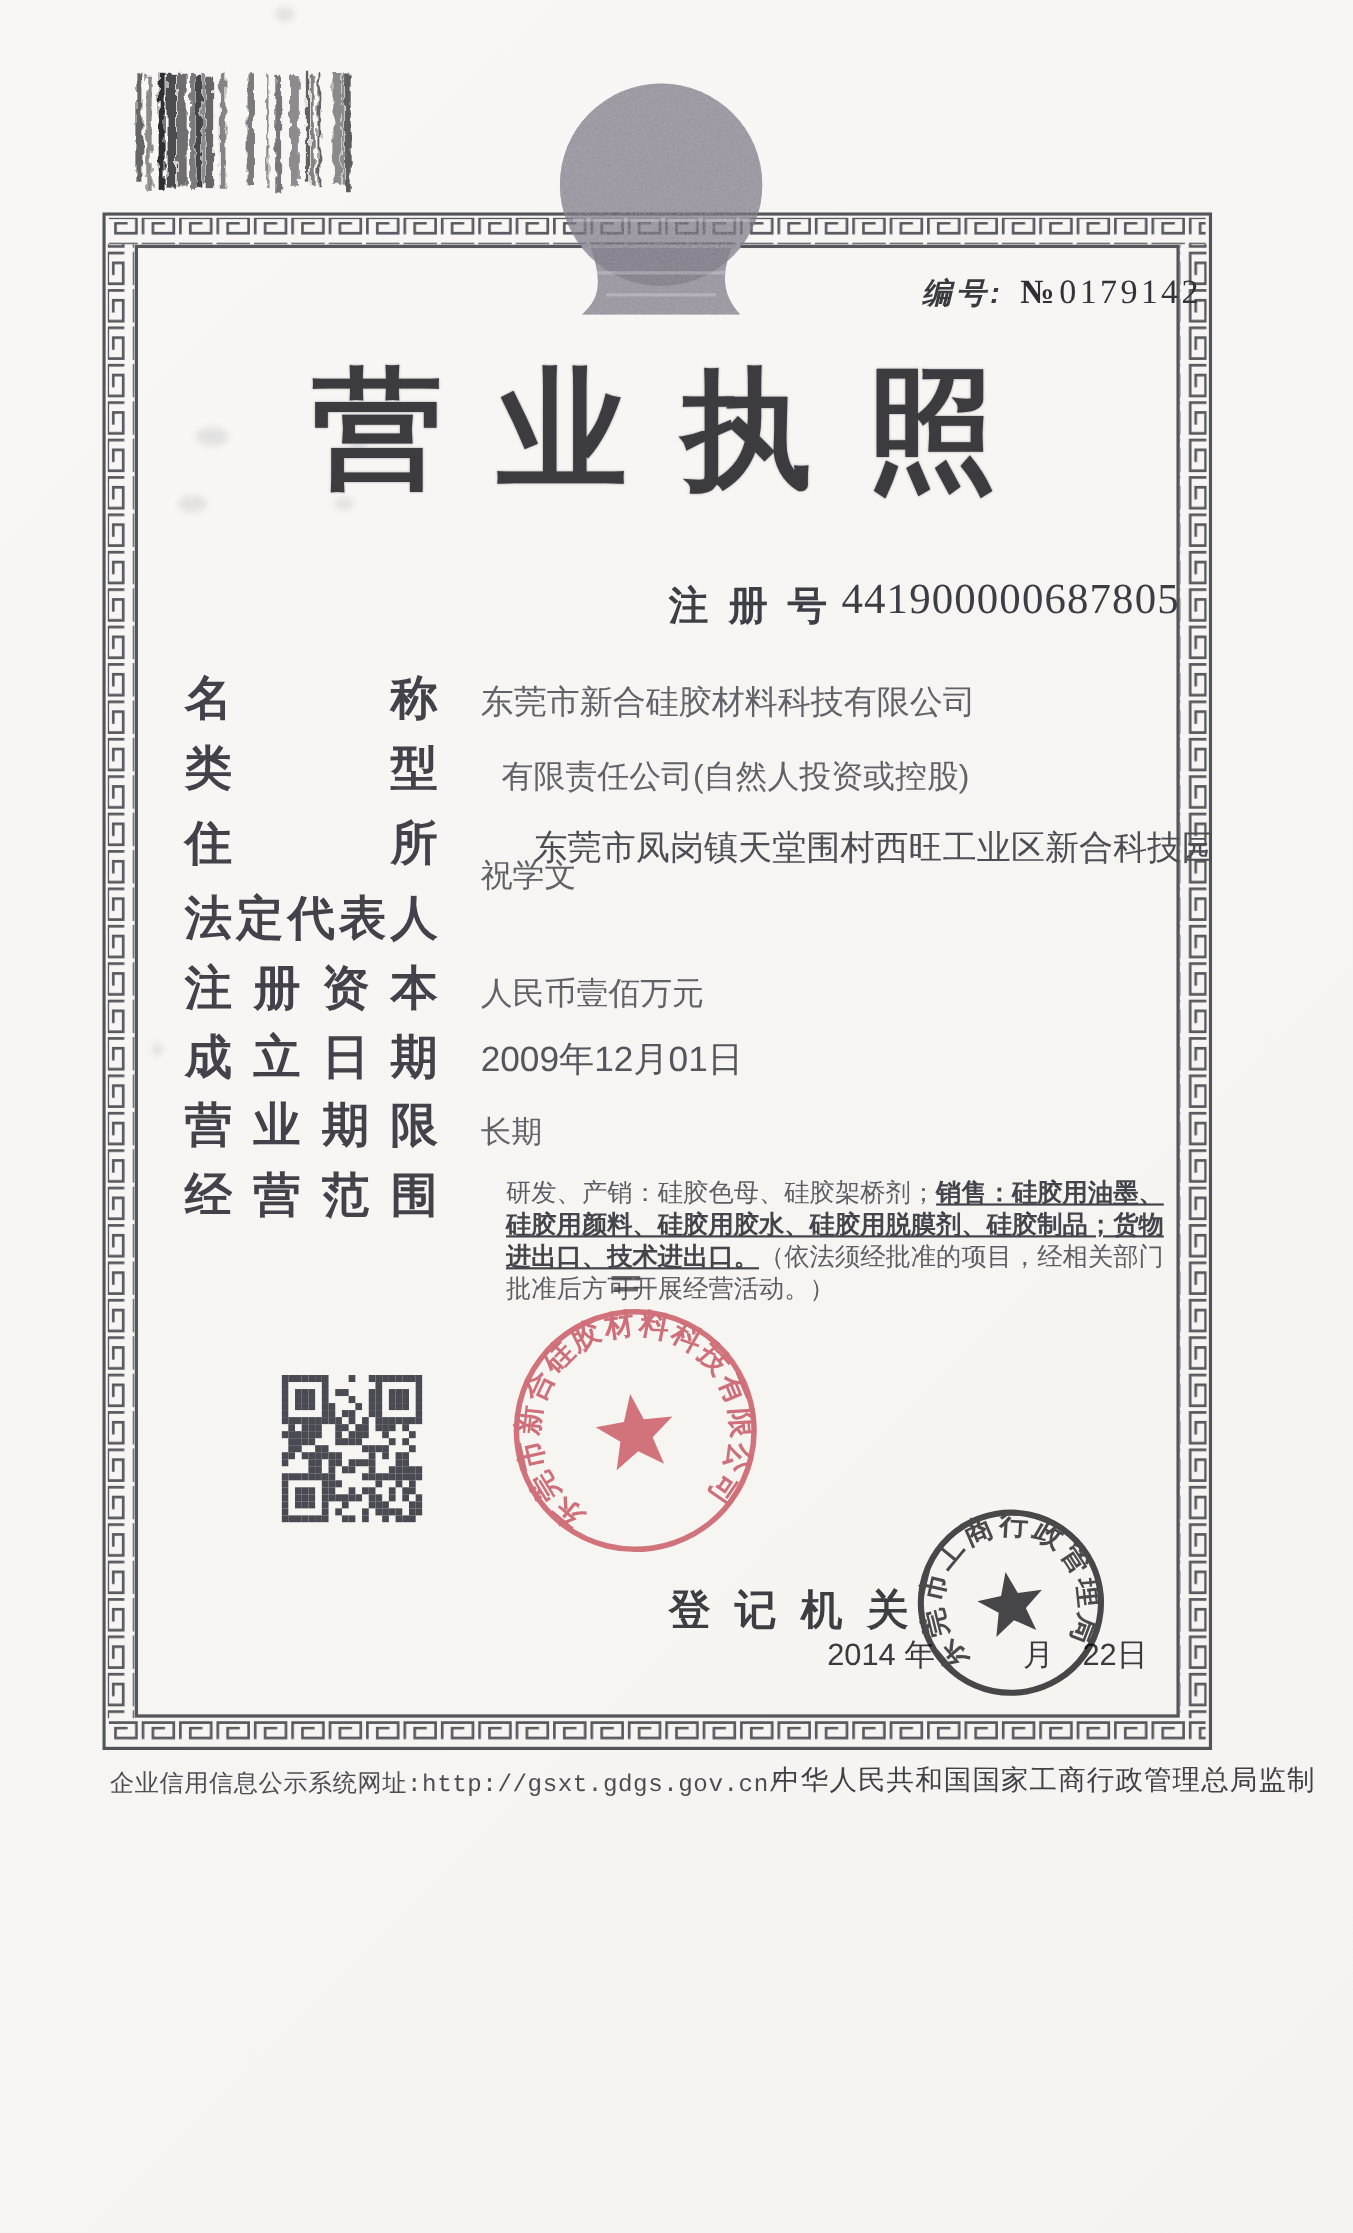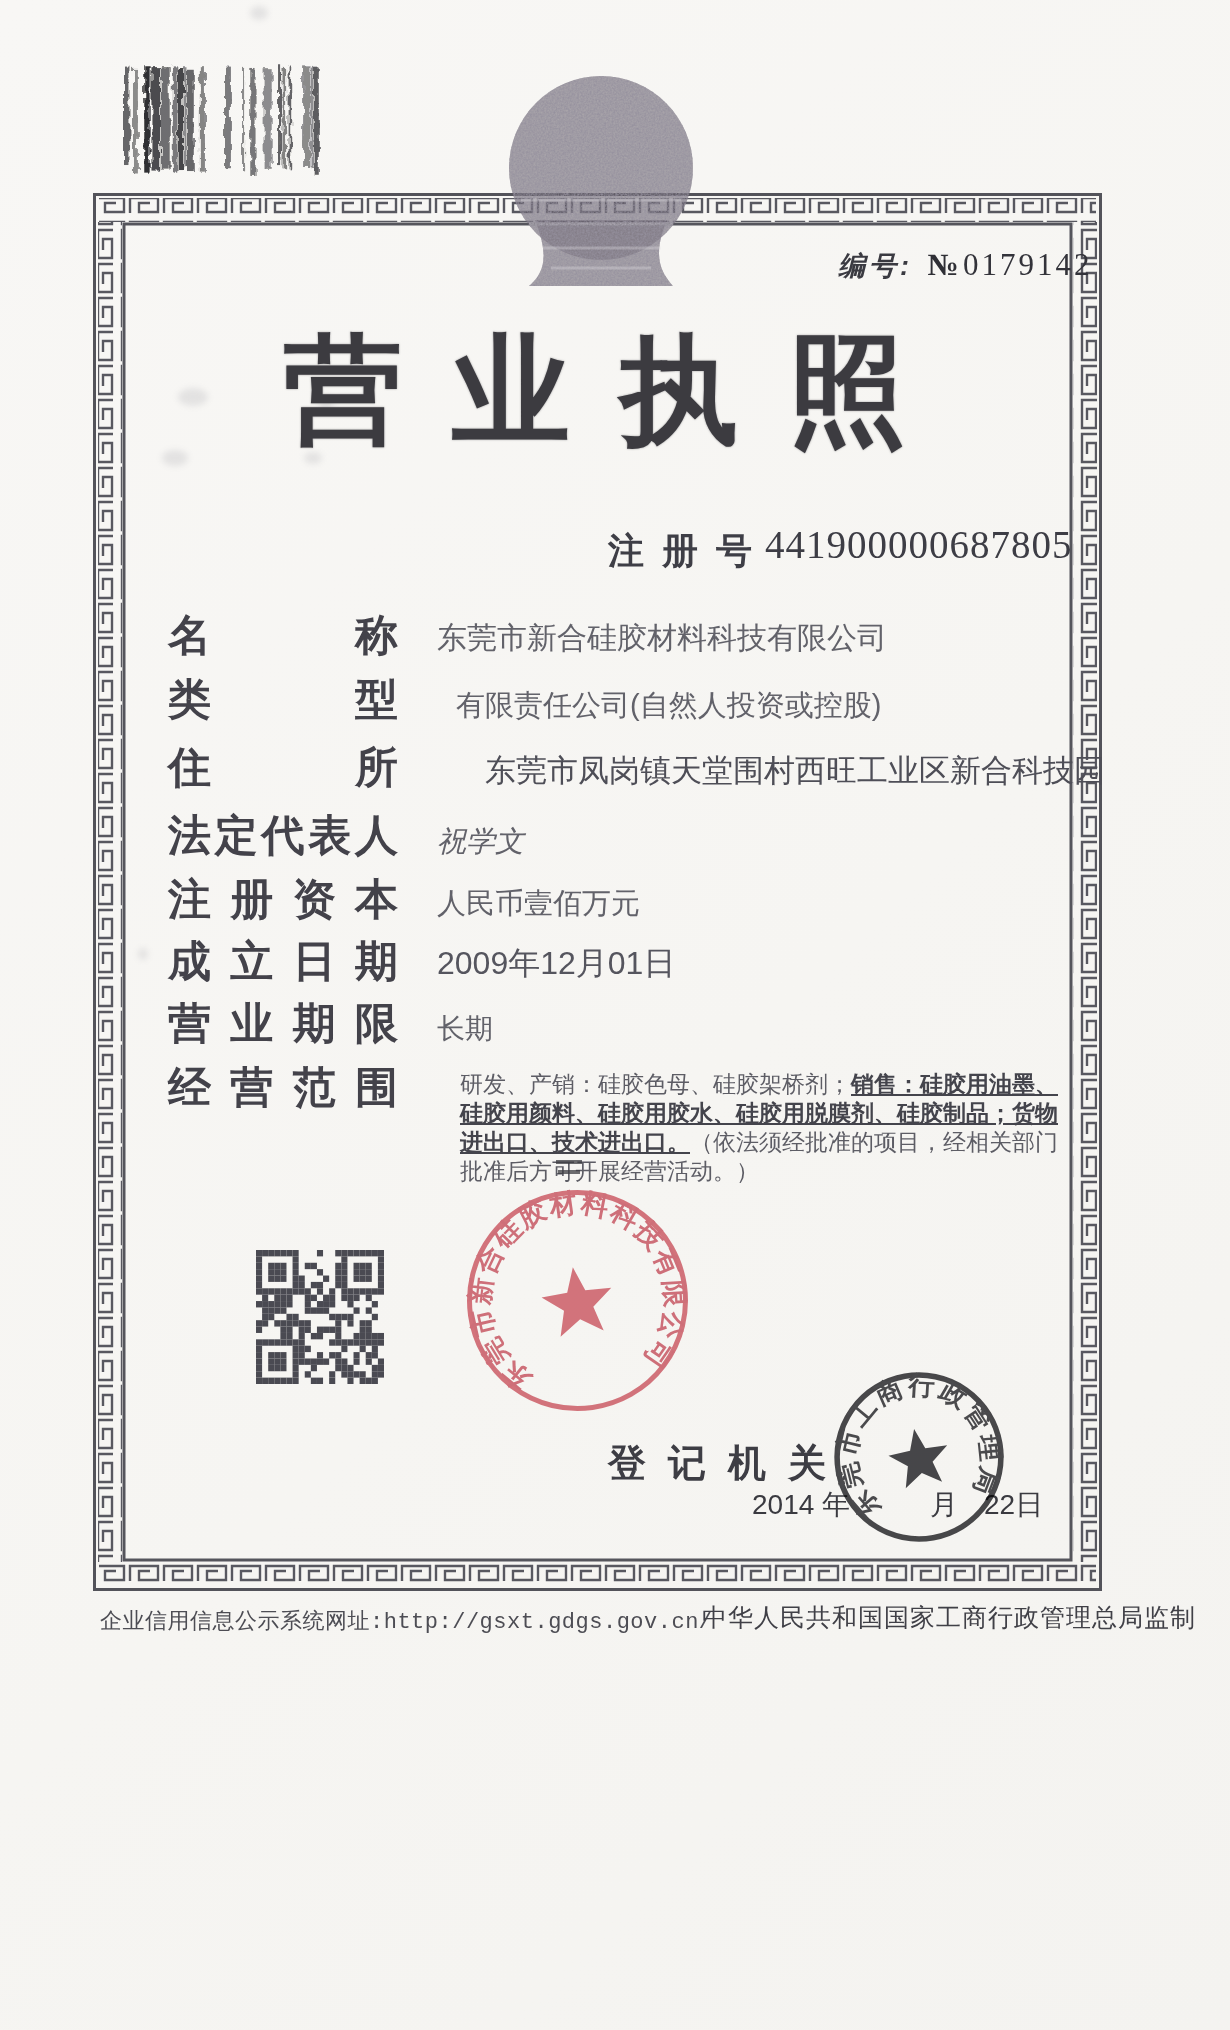--- a/index.html
+++ b/index.html
@@ -152,21 +152,21 @@
     </div>
   <div class="abs fvalue v-strong" style="top:750px;font-size:31px;">东莞市凤岗镇天堂围村西旺工业区新合科技园</div>
 
   <div class="abs flabel spread" style="top:812px">
       <span>法</span>
       <span>定</span>
       <span>代</span>
       <span>表</span>
       <span>人</span>
     </div>
-  <div class="abs fvalue" style="top:822px;font-size:29px;font-style:italic;">祝学文</div>
+  <div class="abs fvalue" style="top:776px;font-size:29px;">祝学文</div>
 
   <div class="abs flabel spread" style="top:876px">
       <span>注</span>
       <span>册</span>
       <span>资</span>
       <span>本</span>
     </div>
   <div class="abs fvalue" style="top:884px;font-size:29px;">人民币壹佰万元</div>
 
   <div class="abs flabel spread" style="top:938px">

